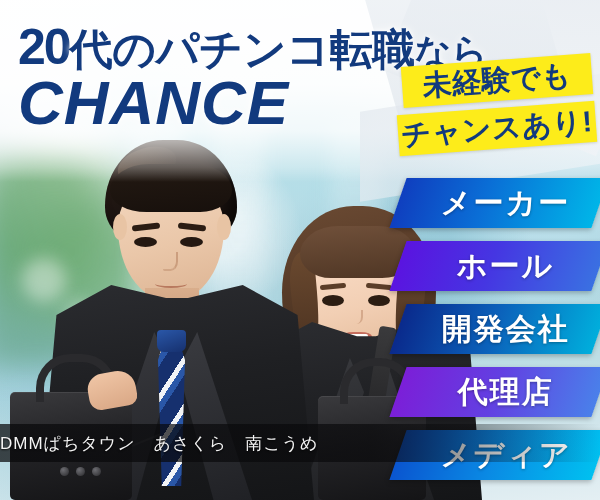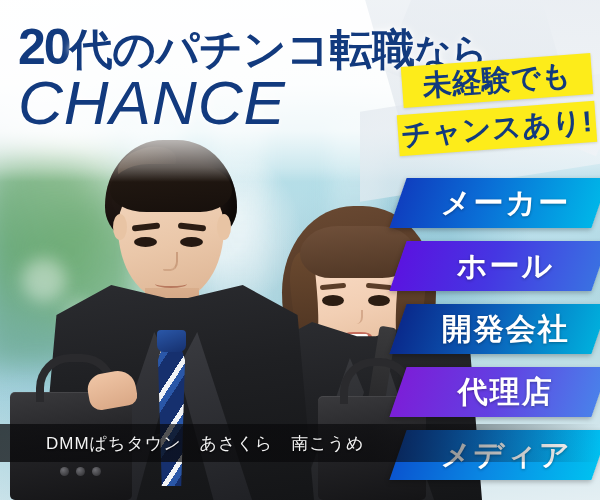--- a/index.html
+++ b/index.html
@@ -128,21 +128,21 @@
   }
 
   
   .logo {
     position: absolute;
     left: 18px; top: 72px;
     display: flex;
     align-items: flex-start;
     gap: 12px;
     font-style: italic;
-    font-weight: 400;
+    font-weight: 700;
     line-height: 1;
   }
   .logo .chance {
     font-size: 62px;
     color: #123a7e;
     letter-spacing: 1px;
     text-shadow: 0 0 6px rgba(255,255,255,.95), 0 0 13px rgba(255,255,255,.85);
   }
   .logo .up {
     position: relative;
@@ -493,21 +493,20 @@
        rgba(8,8,10,.66) 62%,
        rgba(8,8,10,.30) 82%,
        rgba(8,8,10,0) 100%);
     display: flex;
     align-items: center;
   }
   .credit-text {
     color: #f4f4f4;
     font-size: 17px;
     letter-spacing: 1px;
-    padding-left: 46px;
     white-space: pre;
     text-shadow: 0 1px 2px rgba(0,0,0,.8);
   }
 </style>
 </head>
 <body>
 
 <div class="banner">
 
   <div class="bg"></div>

